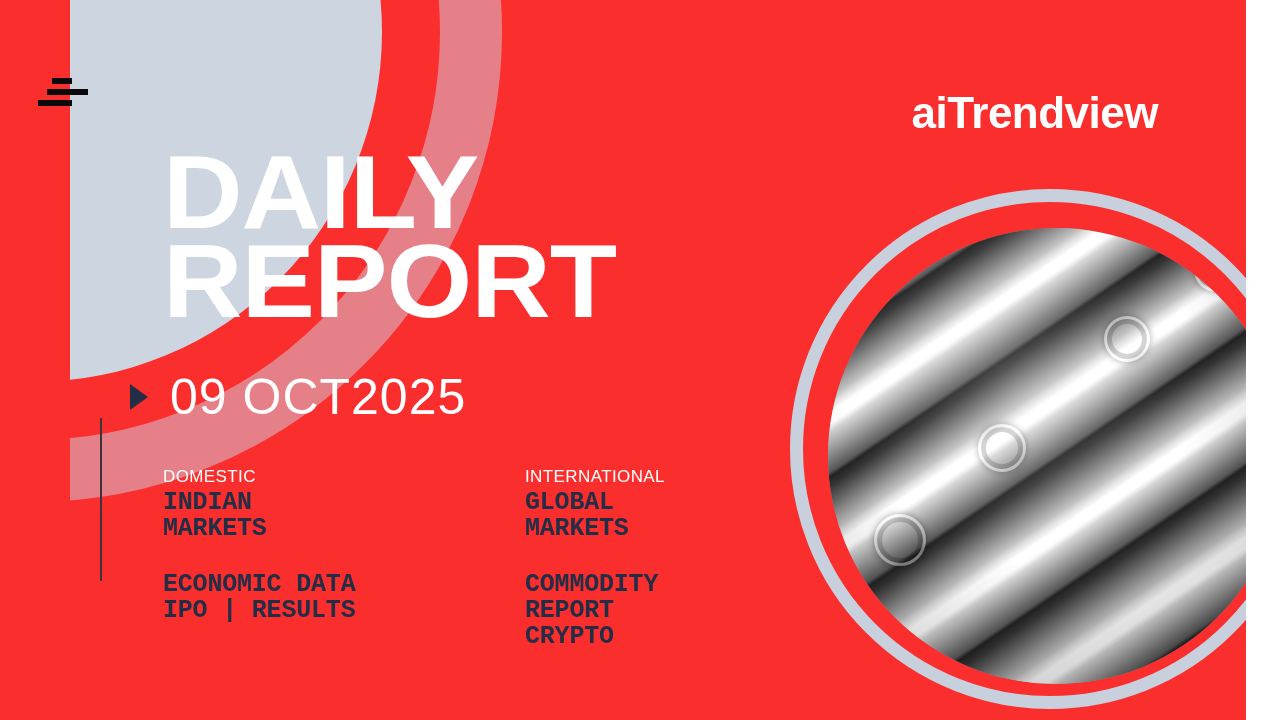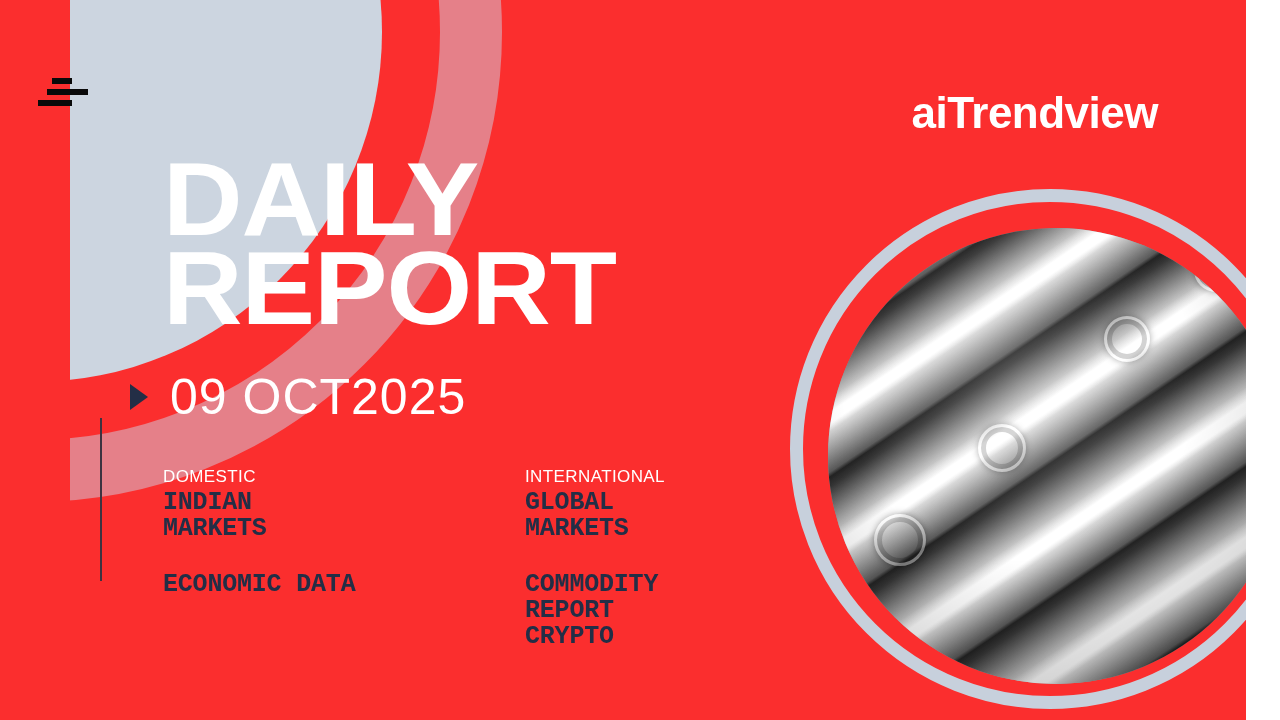--- a/index.html
+++ b/index.html
@@ -67,21 +67,21 @@
     font-size:44px;
     font-weight:700;
     letter-spacing:-0.5px;
     z-index:30;
     white-space:nowrap;
   }
 
   
   .headline{
     position:absolute;
-    left:163px; top:155px;
+    left:163px; top:148px;
     z-index:25;
     color:#ffffff;
     line-height:0.86;
   }
   .headline .ln{
     display:block;
     font-size:104px;
     font-weight:700;
     letter-spacing:-1px;
     transform:scaleX(1.06);
@@ -254,20 +254,21 @@
   <div class="v-rule"></div>
 
   <div class="topics">
 
     <div class="col">
       <div class="kicker">DOMESTIC</div>
       <div class="topic">INDIAN</div>
       <div class="topic">MARKETS</div>
       <div class="gap-block"></div>
       <div class="topic">ECONOMIC DATA</div>
+      <div class="topic">IPO | RESULTS</div>
     </div>
 
     <div class="col">
       <div class="kicker">INTERNATIONAL</div>
       <div class="topic">GLOBAL</div>
       <div class="topic">MARKETS</div>
       <div class="gap-block"></div>
       <div class="topic">COMMODITY</div>
       <div class="topic">REPORT</div>
       <div class="topic">CRYPTO</div>

